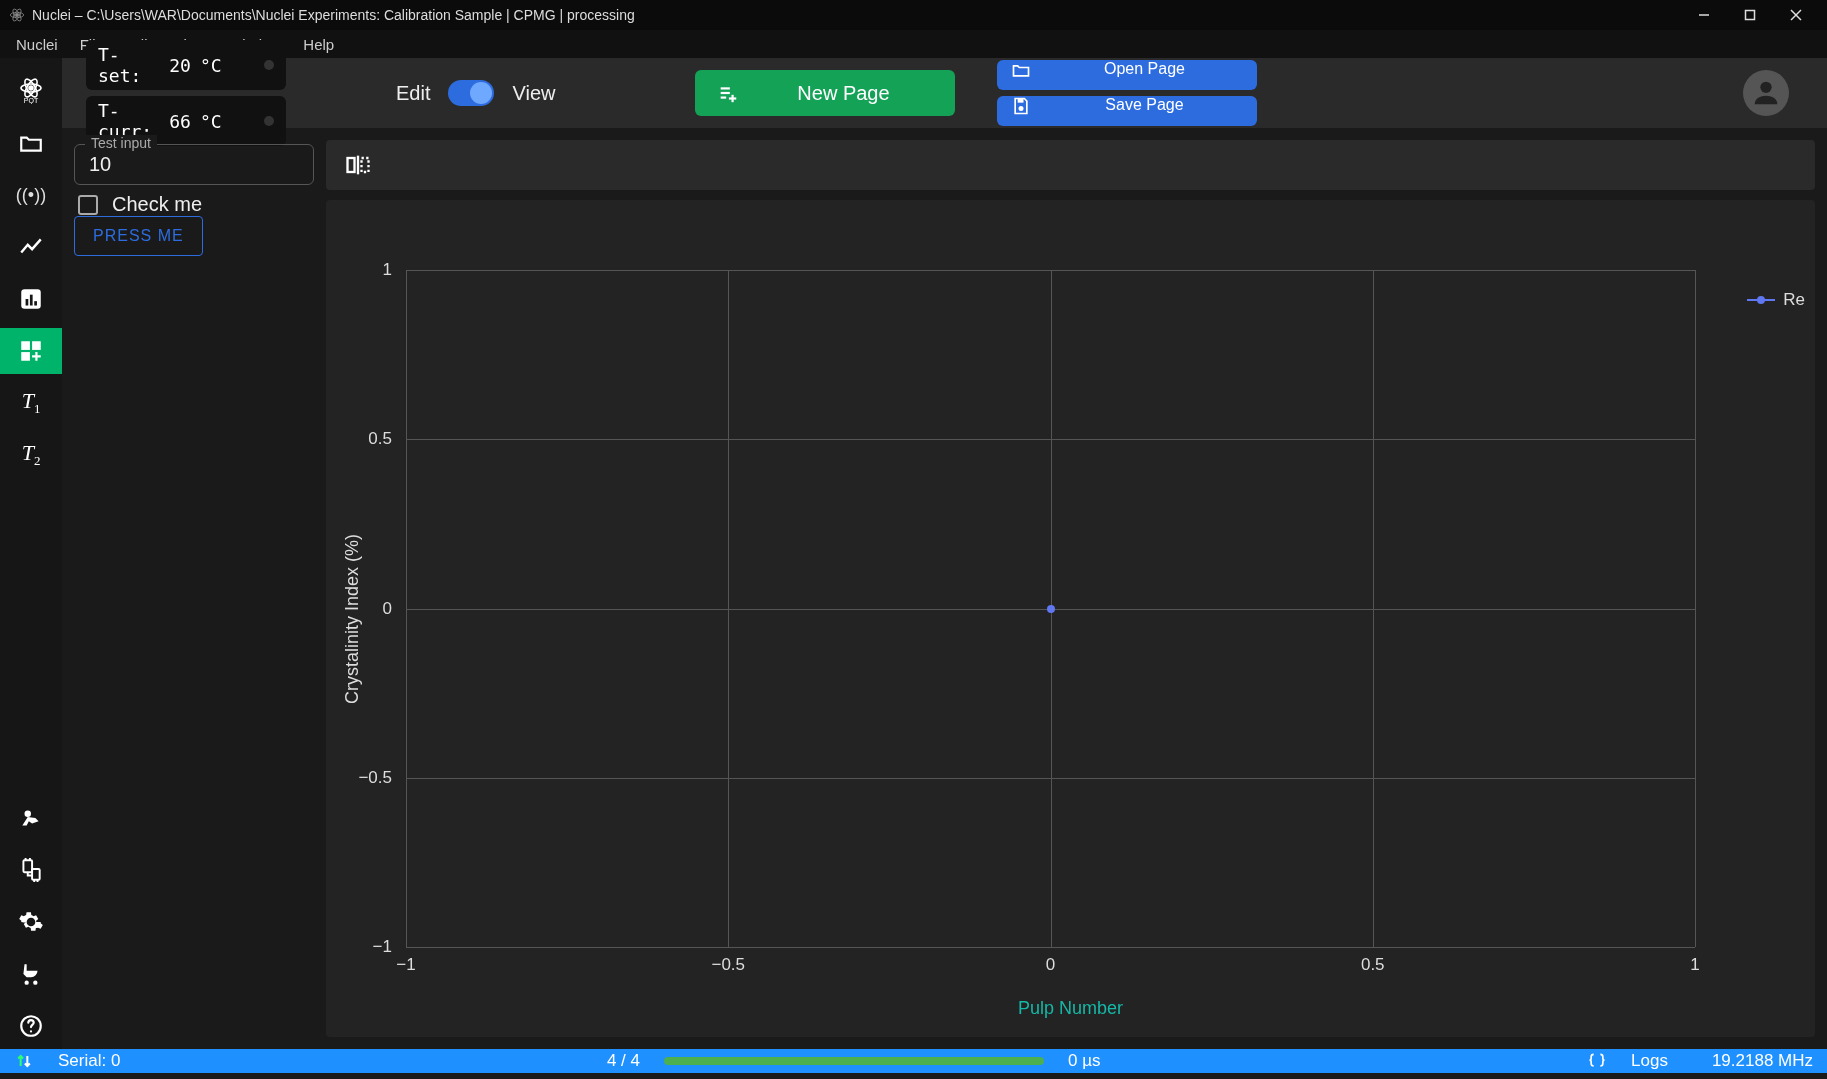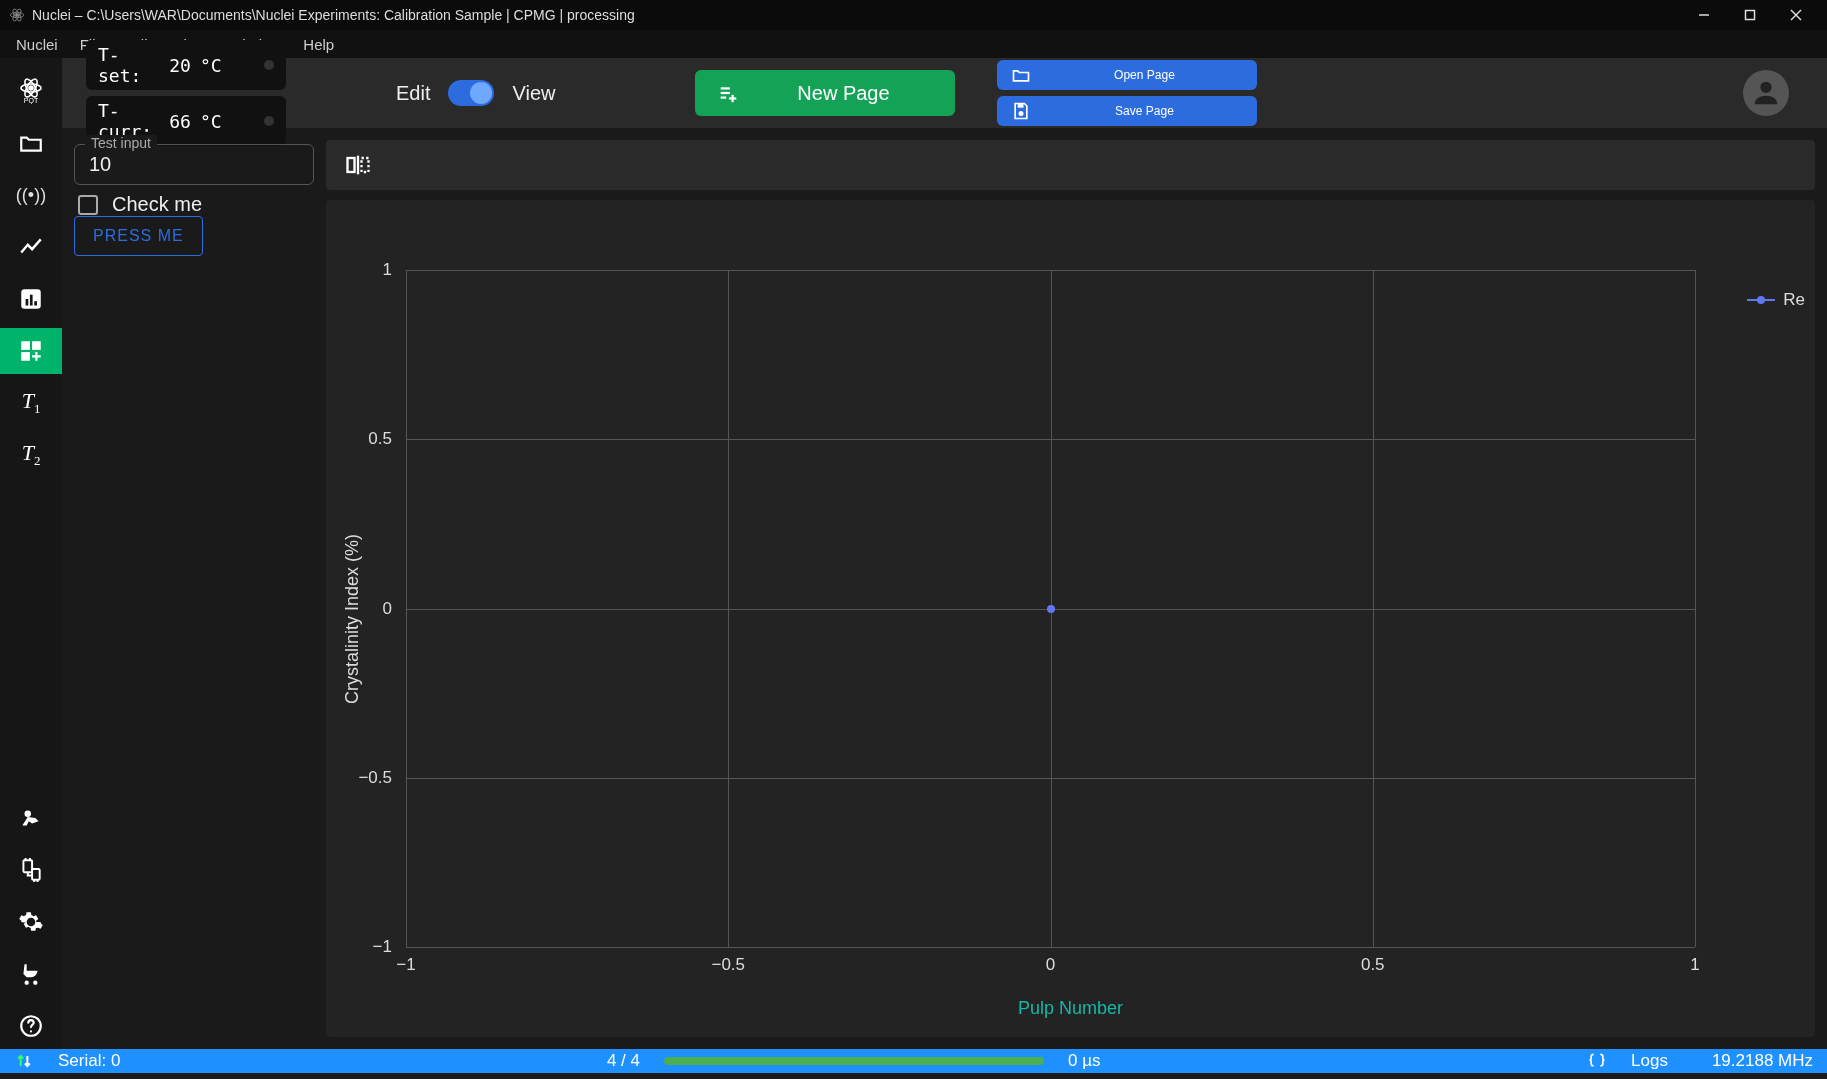--- a/index.html
+++ b/index.html
@@ -39,21 +39,21 @@
   .temp-row .dot{width:10px;height:10px;border-radius:50%;background:#333;margin-left:auto;}
   
   .mode-toggle{display:flex;align-items:center;gap:18px;margin-left:80px;}
   .mode-lbl{font-size:20px;color:#eee;}
   .switch{position:relative;width:46px;height:26px;background:#2d6cdf;border-radius:13px;}
   .switch .knob{position:absolute;top:2px;right:2px;width:22px;height:22px;border-radius:50%;background:#6fa8ff;}
   
   .big-btn{height:46px;border:none;border-radius:6px;color:#fff;font-size:20px;display:flex;align-items:center;gap:14px;padding:0 22px;cursor:pointer;}
   .new-page{background:#14a257;width:260px;margin-left:110px;}
   .small-btns{display:flex;flex-direction:column;gap:6px;margin-left:12px;}
-  .sm-btn{height:30px;width:260px;border:none;border-radius:6px;background:#2d6cdf;color:#fff;font-size:12px;display:flex;align-items:center;gap:14px;padding:0 14px;cursor:pointer;}
+  .sm-btn{height:30px;width:260px;border:none;border-radius:6px;background:#2d6cdf;color:#fff;font-size:16px;display:flex;align-items:flex-start;gap:14px;padding:0 14px;cursor:pointer;}
   .avatar{width:46px;height:46px;border-radius:50%;background:#555;display:flex;align-items:center;justify-content:center;margin-left:auto;margin-right:14px;}
   .avatar svg{fill:#222;}
   
   
   .body-row{flex:1;display:flex;gap:12px;padding:12px 12px 12px 12px;}
   .left-panel{width:240px;display:flex;flex-direction:column;padding-top:4px;}
   .input-wrap{border:1px solid #555;border-radius:6px;padding:8px 14px;position:relative;}
   .input-legend{position:absolute;top:-10px;left:10px;background:#1a1a1a;padding:0 6px;font-size:14px;color:#aaa;}
   .input-val{font-size:20px;color:#eee;border:none;background:transparent;width:100%;outline:none;}
   .check-row{display:flex;align-items:center;gap:14px;padding-left:4px;margin-top:8px;}

